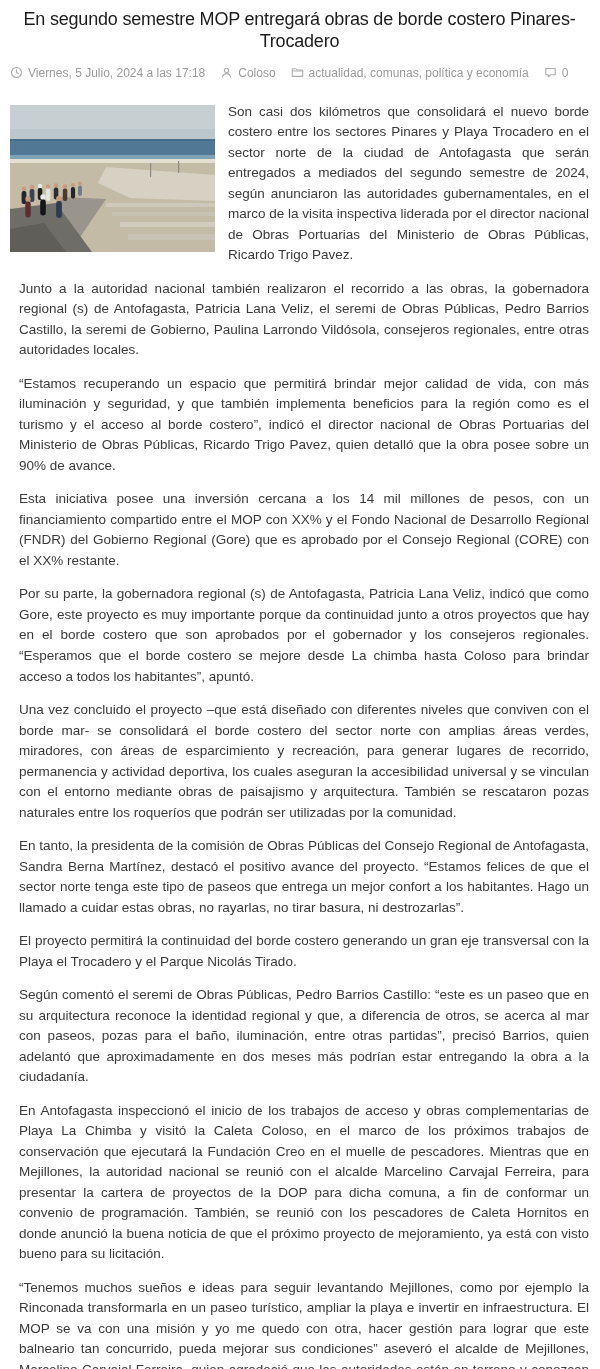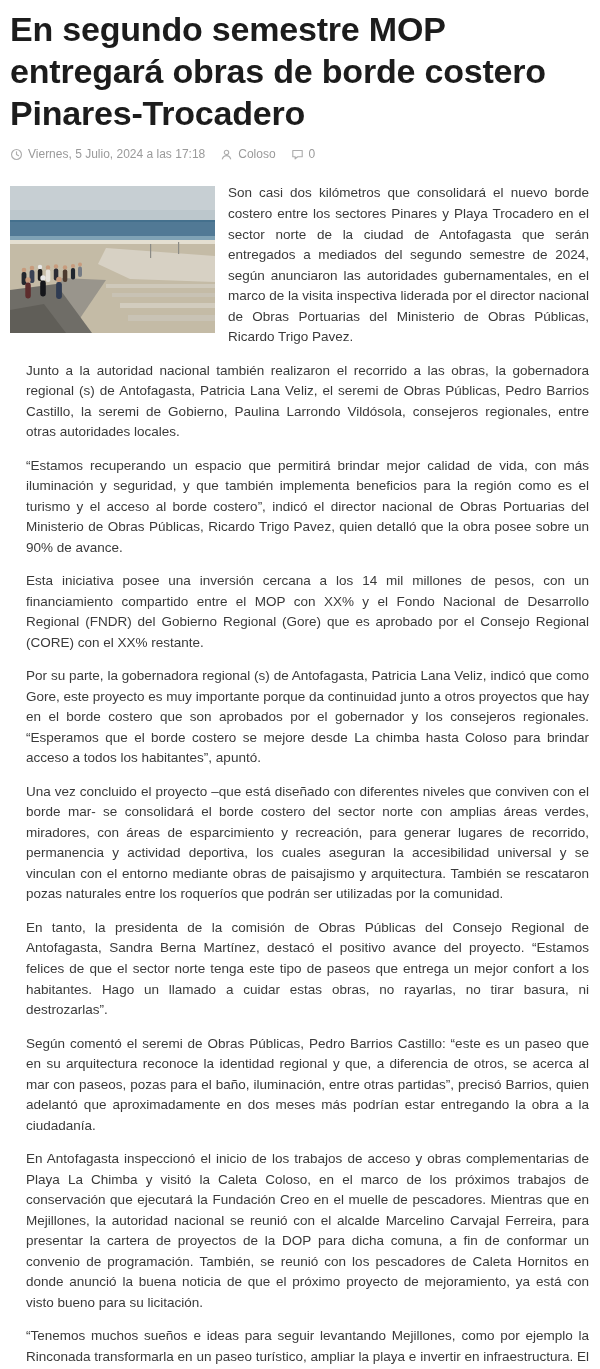--- a/index.html
+++ b/index.html
@@ -9,26 +9,27 @@
   }
   *{margin:0;padding:0;box-sizing:border-box;}
   html,body{background:#ffffff;}
   body{
     width:600px;
     font-family:"Liberation Sans","DejaVu Sans",sans-serif;
     color:var(--color-body-text);
   }
   .page{padding:6px 11px 18px 10px;}
   .title{
-    font-weight:700;
-    font-size:34px;
+    font-weight:400;
+    font-size:18px;
     line-height:1.24;
     color:var(--color-title);
     margin:2px 0 13px 0;
     letter-spacing:-0.2px;
+    text-align:center;
   }
   .meta{
     display:flex;align-items:center;flex-wrap:wrap;
     column-gap:15px;row-gap:4px;
     color:var(--color-meta-text);
     font-size:12px;
     margin:0 0 22px 0;
   }
   .meta-item{
     display:inline-flex;align-items:center;gap:5px;
@@ -36,21 +37,21 @@
     text-decoration:none;
   }
   .icon{display:inline-flex;width:13px;height:13px;color:#adadad;flex:0 0 auto;}
   .icon svg{width:100%;height:100%;}
   .body{
     font-size:13.5px;
     line-height:1.52;
     text-align:justify;
     color:var(--color-body-text);
   }
-  .body p{margin:0 0 13px 16px;}
+  .body p{margin:0 0 13px 9px;}
   .featured{
     float:left;
     width:205px;height:147px;
     margin:3px 13px 6px 0;
     overflow:hidden;
     background:#c9c9c9;
   }
   .featured svg{display:block;width:100%;height:100%;}
   .clearfix{clear:both;}
   .subheading{
@@ -82,20 +83,29 @@
     <a class="meta-item" href="#">
       <span class="icon">
         <svg viewBox="0 0 16 16" fill="none" stroke="currentColor" stroke-width="1.4" stroke-linecap="round" stroke-linejoin="round">
           <circle cx="8" cy="5.4" r="2.7"></circle>
           <path d="M2.9 13.4c.9-2.8 2.8-4.1 5.1-4.1s4.2 1.3 5.1 4.1"></path>
         </svg>
       </span>
       <span>Coloso</span>
     </a>
 
+    <a class="meta-item" href="#">
+      <span class="icon">
+        <svg viewBox="0 0 16 16" fill="none" stroke="currentColor" stroke-width="1.3" stroke-linecap="round" stroke-linejoin="round">
+          <path d="M1.6 12.8V3.4h4.2l1.4 1.5h7.2v7.9z"></path>
+          <path d="M1.6 6.2h12.8"></path>
+        </svg>
+      </span>
+      <span>actualidad, comunas, política y economía</span>
+    </a>
 
     <a class="meta-item" href="#">
       <span class="icon">
         <svg viewBox="0 0 16 16" fill="none" stroke="currentColor" stroke-width="1.4" stroke-linecap="round" stroke-linejoin="round">
           <path d="M2.2 3.1h11.6v7.6H8.2l-3.1 2.6v-2.6H2.2z"></path>
         </svg>
       </span>
       <span>0</span>
     </a>
   </div>
@@ -158,20 +168,21 @@
     </figure>
 
     <p>Son casi dos kilómetros que consolidará el nuevo borde costero entre los sectores Pinares y Playa Trocadero en el sector norte de la ciudad de Antofagasta que serán entregados a mediados del segundo semestre de 2024, según anunciaron las autoridades gubernamentales, en el marco de la visita inspectiva liderada por el director nacional de Obras Portuarias del Ministerio de Obras Públicas, Ricardo Trigo Pavez.</p>
     <div class="clearfix"></div>
     <p>Junto a la autoridad nacional también realizaron el recorrido a las obras, la gobernadora regional (s) de Antofagasta, Patricia Lana Veliz, el seremi de Obras Públicas, Pedro Barrios Castillo, la seremi de Gobierno, Paulina Larrondo Vildósola, consejeros regionales, entre otras autoridades locales.</p>
     <p>“Estamos recuperando un espacio que permitirá brindar mejor calidad de vida, con más iluminación y seguridad, y que también implementa beneficios para la región como es el turismo y el acceso al borde costero”, indicó el director nacional de Obras Portuarias del Ministerio de Obras Públicas, Ricardo Trigo Pavez, quien detalló que la obra posee sobre un 90% de avance.</p>
     <p>Esta iniciativa posee una inversión cercana a los 14 mil millones de pesos, con un financiamiento compartido entre el MOP con XX% y el Fondo Nacional de Desarrollo Regional (FNDR) del Gobierno Regional (Gore) que es aprobado por el Consejo Regional (CORE) con el XX% restante.</p>
     <p>Por su parte, la gobernadora regional (s) de Antofagasta, Patricia Lana Veliz, indicó que como Gore, este proyecto es muy importante porque da continuidad junto a otros proyectos que hay en el borde costero que son aprobados por el gobernador y los consejeros regionales. “Esperamos que el borde costero se mejore desde La chimba hasta Coloso para brindar acceso a todos los habitantes”, apuntó.</p>
     <p>Una vez concluido el proyecto –que está diseñado con diferentes niveles que conviven con el borde mar- se consolidará el borde costero del sector norte con amplias áreas verdes, miradores, con áreas de esparcimiento y recreación, para generar lugares de recorrido, permanencia y actividad deportiva, los cuales aseguran la accesibilidad universal y se vinculan con el entorno mediante obras de paisajismo y arquitectura. También se rescataron pozas naturales entre los roqueríos que podrán ser utilizadas por la comunidad.</p>
     <p>En tanto, la presidenta de la comisión de Obras Públicas del Consejo Regional de Antofagasta, Sandra Berna Martínez, destacó el positivo avance del proyecto. “Estamos felices de que el sector norte tenga este tipo de paseos que entrega un mejor confort a los habitantes. Hago un llamado a cuidar estas obras, no rayarlas, no tirar basura, ni destrozarlas”.</p>
+    <p>El proyecto permitirá la continuidad del borde costero generando un gran eje transversal con la Playa el Trocadero y el Parque Nicolás Tirado.</p>
     <p>Según comentó el seremi de Obras Públicas, Pedro Barrios Castillo: “este es un paseo que en su arquitectura reconoce la identidad regional y que, a diferencia de otros, se acerca al mar con paseos, pozas para el baño, iluminación, entre otras partidas”, precisó Barrios, quien adelantó que aproximadamente en dos meses más podrían estar entregando la obra a la ciudadanía.</p>
 
 
     <p>En Antofagasta inspeccionó el inicio de los trabajos de acceso y obras complementarias de Playa La Chimba y visitó la Caleta Coloso, en el marco de los próximos trabajos de conservación que ejecutará la Fundación Creo en el muelle de pescadores. Mientras que en Mejillones, la autoridad nacional se reunió con el alcalde Marcelino Carvajal Ferreira, para presentar la cartera de proyectos de la DOP para dicha comuna, a fin de conformar un convenio de programación. También, se reunió con los pescadores de Caleta Hornitos en donde anunció la buena noticia de que el próximo proyecto de mejoramiento, ya está con visto bueno para su licitación.</p>
     <p>“Tenemos muchos sueños e ideas para seguir levantando Mejillones, como por ejemplo la Rinconada transformarla en un paseo turístico, ampliar la playa e invertir en infraestructura. El MOP se va con una misión y yo me quedo con otra, hacer gestión para lograr que este balneario tan concurrido, pueda mejorar sus condiciones” aseveró el alcalde de Mejillones, Marcelino Carvajal Ferreira, quien agradeció que las autoridades estén en terreno y conozcan la realidad del territorio y de Mejillones.</p>
 
   </div>
 </div>
 
 </body></html>

